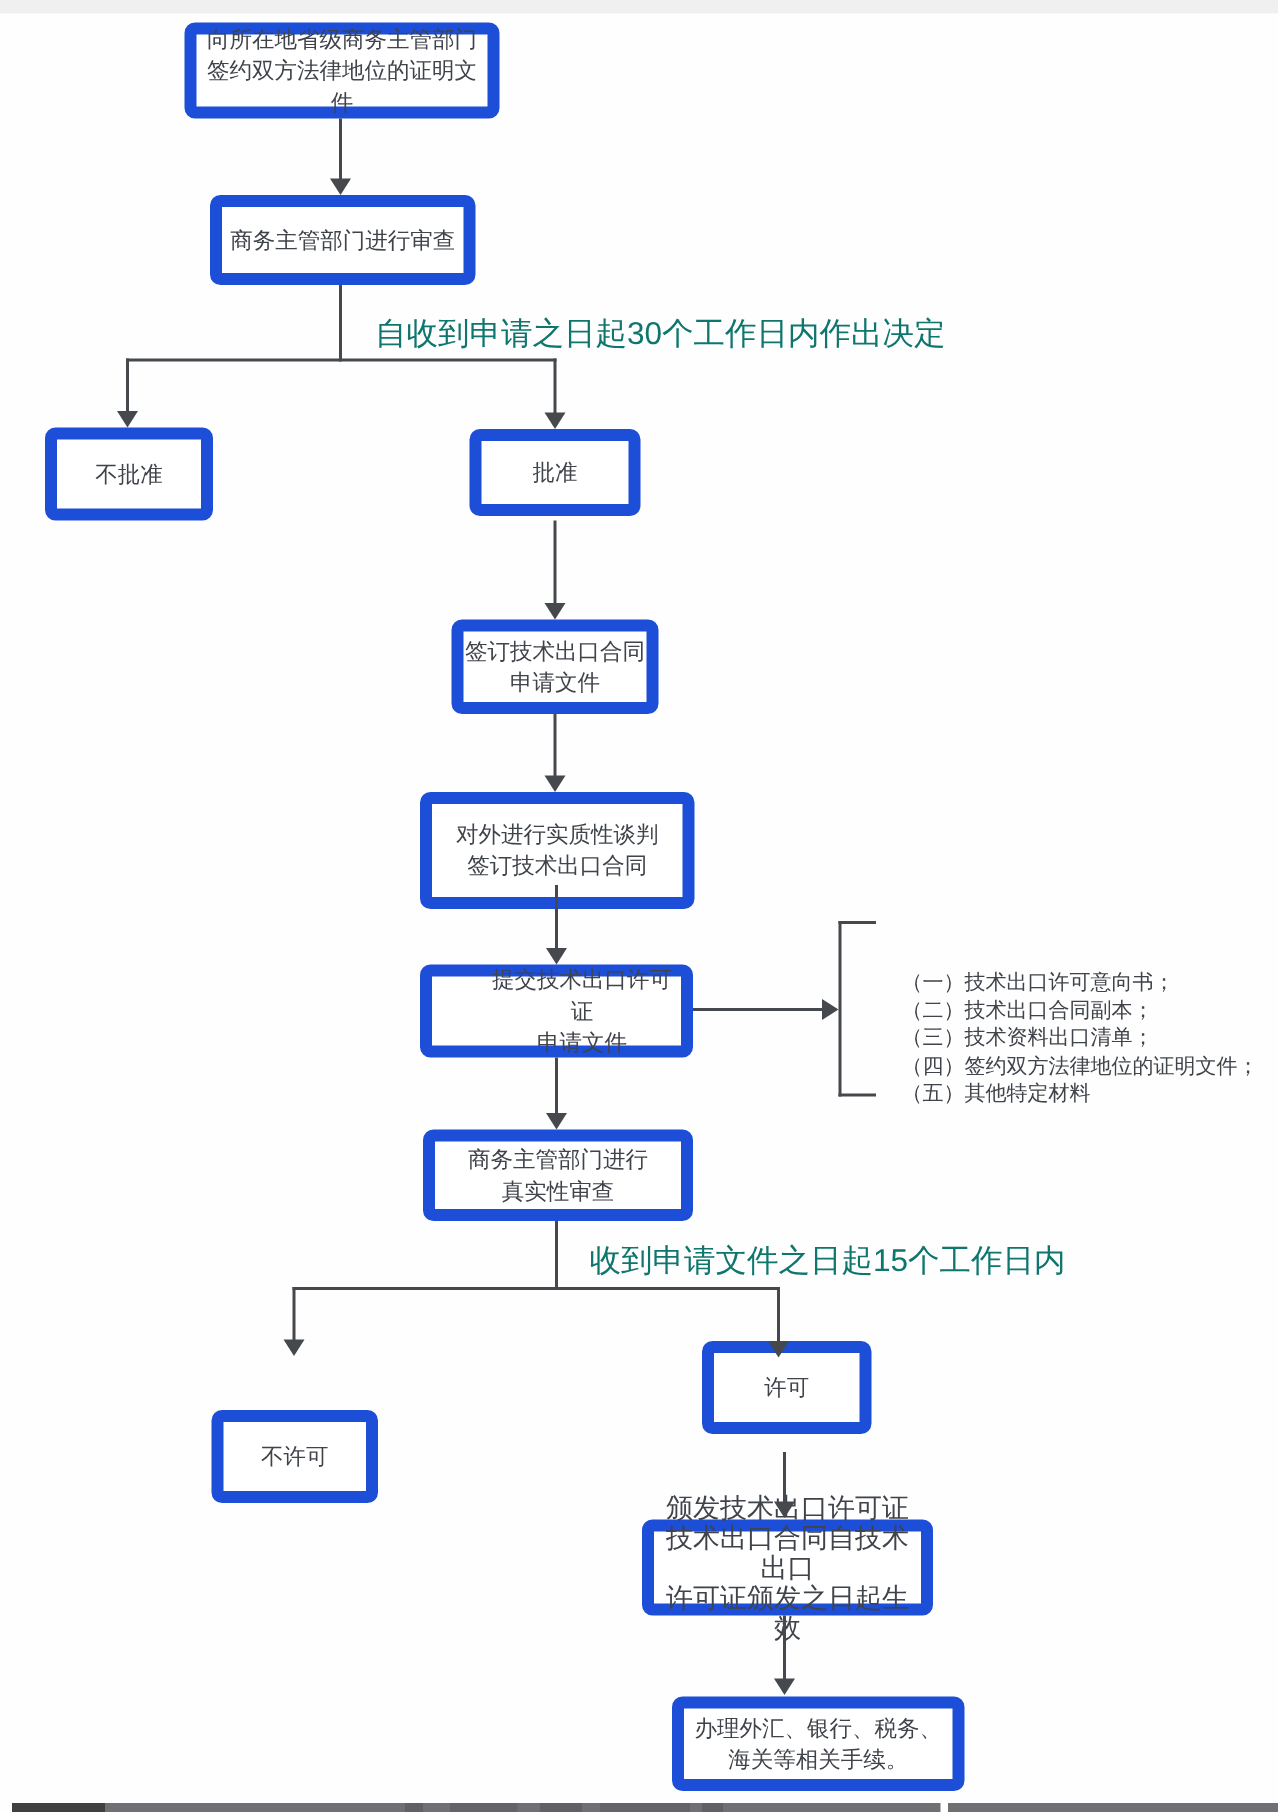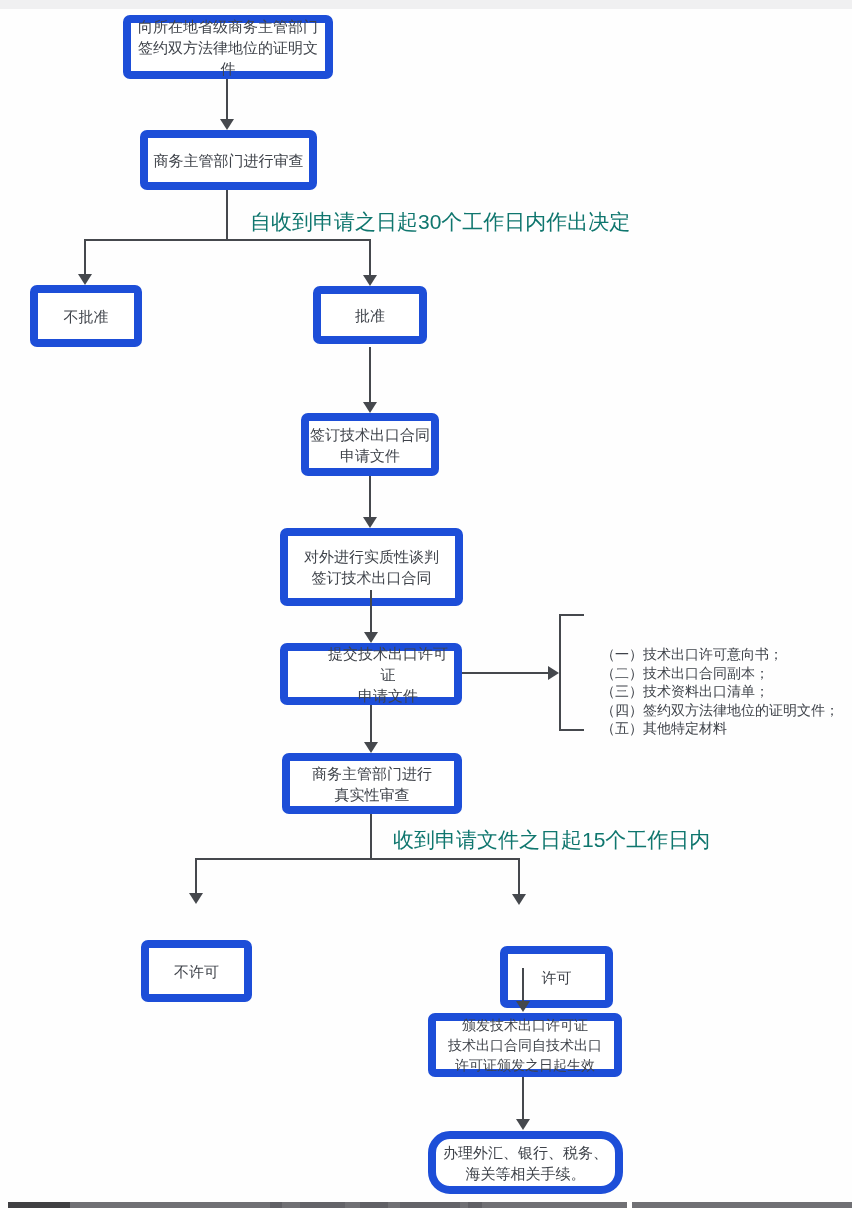--- a/index.html
+++ b/index.html
@@ -18,23 +18,23 @@
   .bottom-bar-seg{position:absolute;height:6px;top:1202px;}
   #nb1{left:123px;top:15px;width:210px;height:64px;}
   #nb2{left:140px;top:130px;width:177px;height:60px;}
   #nb3{left:30px;top:285px;width:112px;height:62px;}
   #nb4{left:313px;top:286px;width:114px;height:58px;}
   #nb5{left:301px;top:413px;width:138px;height:63px;}
   #nb6{left:280px;top:528px;width:183px;height:78px;}
   #nb7{left:280px;top:643px;width:182px;height:62px;padding-left:34px;}
   #nb8{left:282px;top:753px;width:180px;height:61px;}
   #nb9{left:141px;top:940px;width:111px;height:62px;}
-  #nb10{left:468px;top:946px;width:113px;height:62px;margin-left:32px;}
-  #nb11{left:428px;top:1013px;width:194px;height:64px;font-size:14px;line-height:20px;}
-  #nb12{left:428px;top:1131px;width:195px;height:63px;border-radius:22px;}
+  #nb10{left:468px;top:894px;width:113px;height:62px;}
+  #nb11{left:428px;top:1013px;width:194px;height:64px;font-size:18px;line-height:20px;}
+  #nb12{left:448px;top:1131px;width:195px;height:63px;}
 </style>
 </head>
 <body>
 
 <div class="canvas">
   <div class="top-strip"></div>
 
   <div class="box" id="nb1">
     <span>向所在地省级商务主管部门</span>
     <span>签约双方法律地位的证明文件</span>

